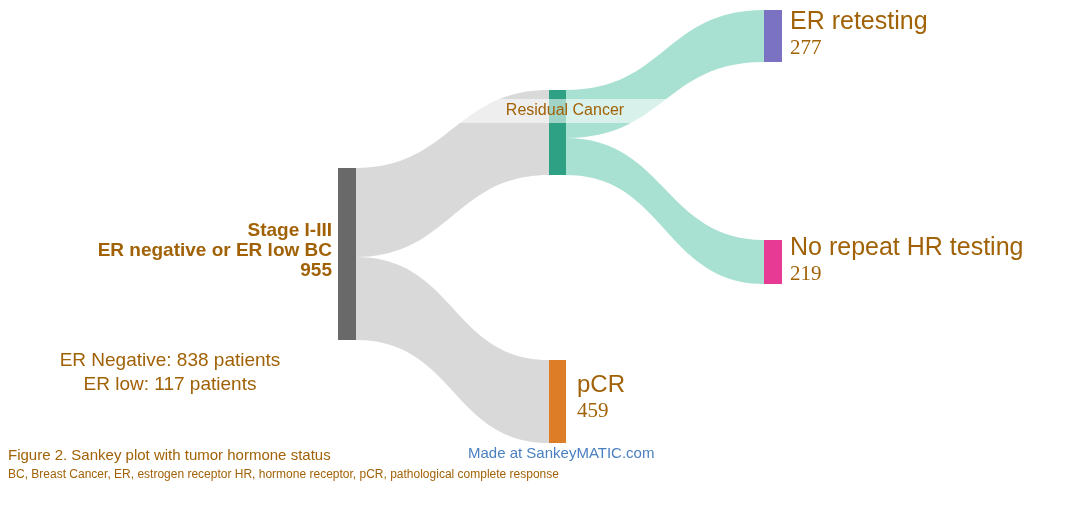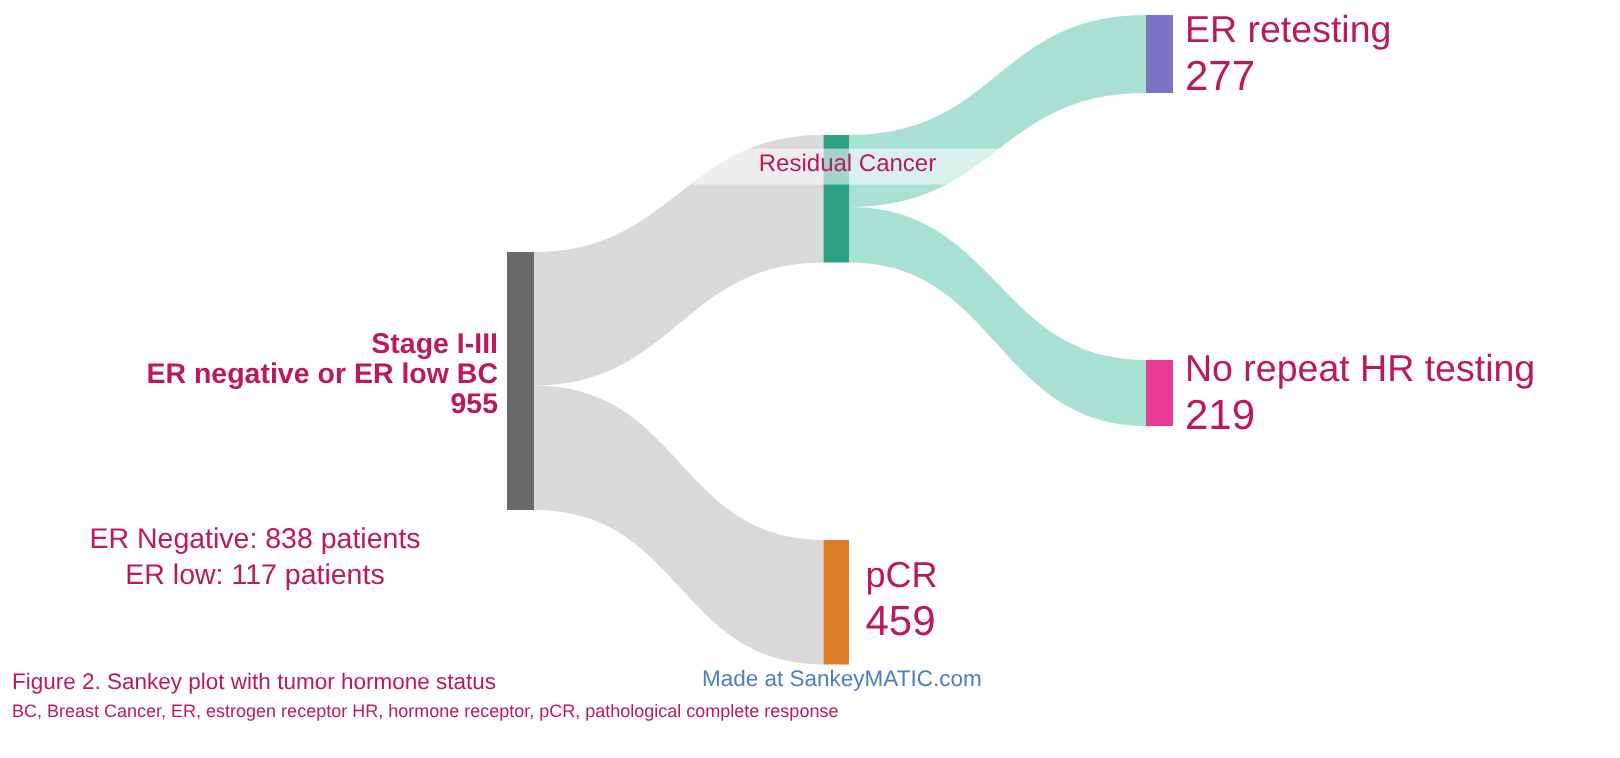--- a/index.html
+++ b/index.html
@@ -1,23 +1,23 @@
 <!DOCTYPE html>
 <html><head>
 <meta charset="utf-8">
 <style>
   html,body{margin:0;padding:0;}
   body{
     width:1080px;height:505px;position:relative;background:#ffffff;
     font-family:"Liberation Sans","DejaVu Sans",sans-serif;overflow:hidden;
   }
   #sankey-svg{position:absolute;left:0;top:0;}
-  .lbl{position:absolute;color:#be185d;line-height:1.15;}
+  .lbl{position:absolute;color:#a16207;line-height:1.15;}
   .node-name{font-size:25px;}
-  .node-value{font-size:28px;}
+  .node-value{font-size:21px;font-family:Liberation Serif, serif;}
   .src-label{right:748px;top:220px;text-align:right;font-size:19px;line-height:20px;white-space:nowrap;font-weight:bold;}
   .residual-label{
     left:440px;top:99px;width:250px;text-align:center;
     background:rgba(255,255,255,0.55);padding:2px 0 4px 0;
   }
   .residual-label .node-name{font-size:16px;}
   .pcr-label{left:577px;top:370px;}
   .pcr-label .node-name{font-size:24px;}
   .er-retest-label{left:790px;top:6px;}
   .no-repeat-label{left:790px;top:232px;}

